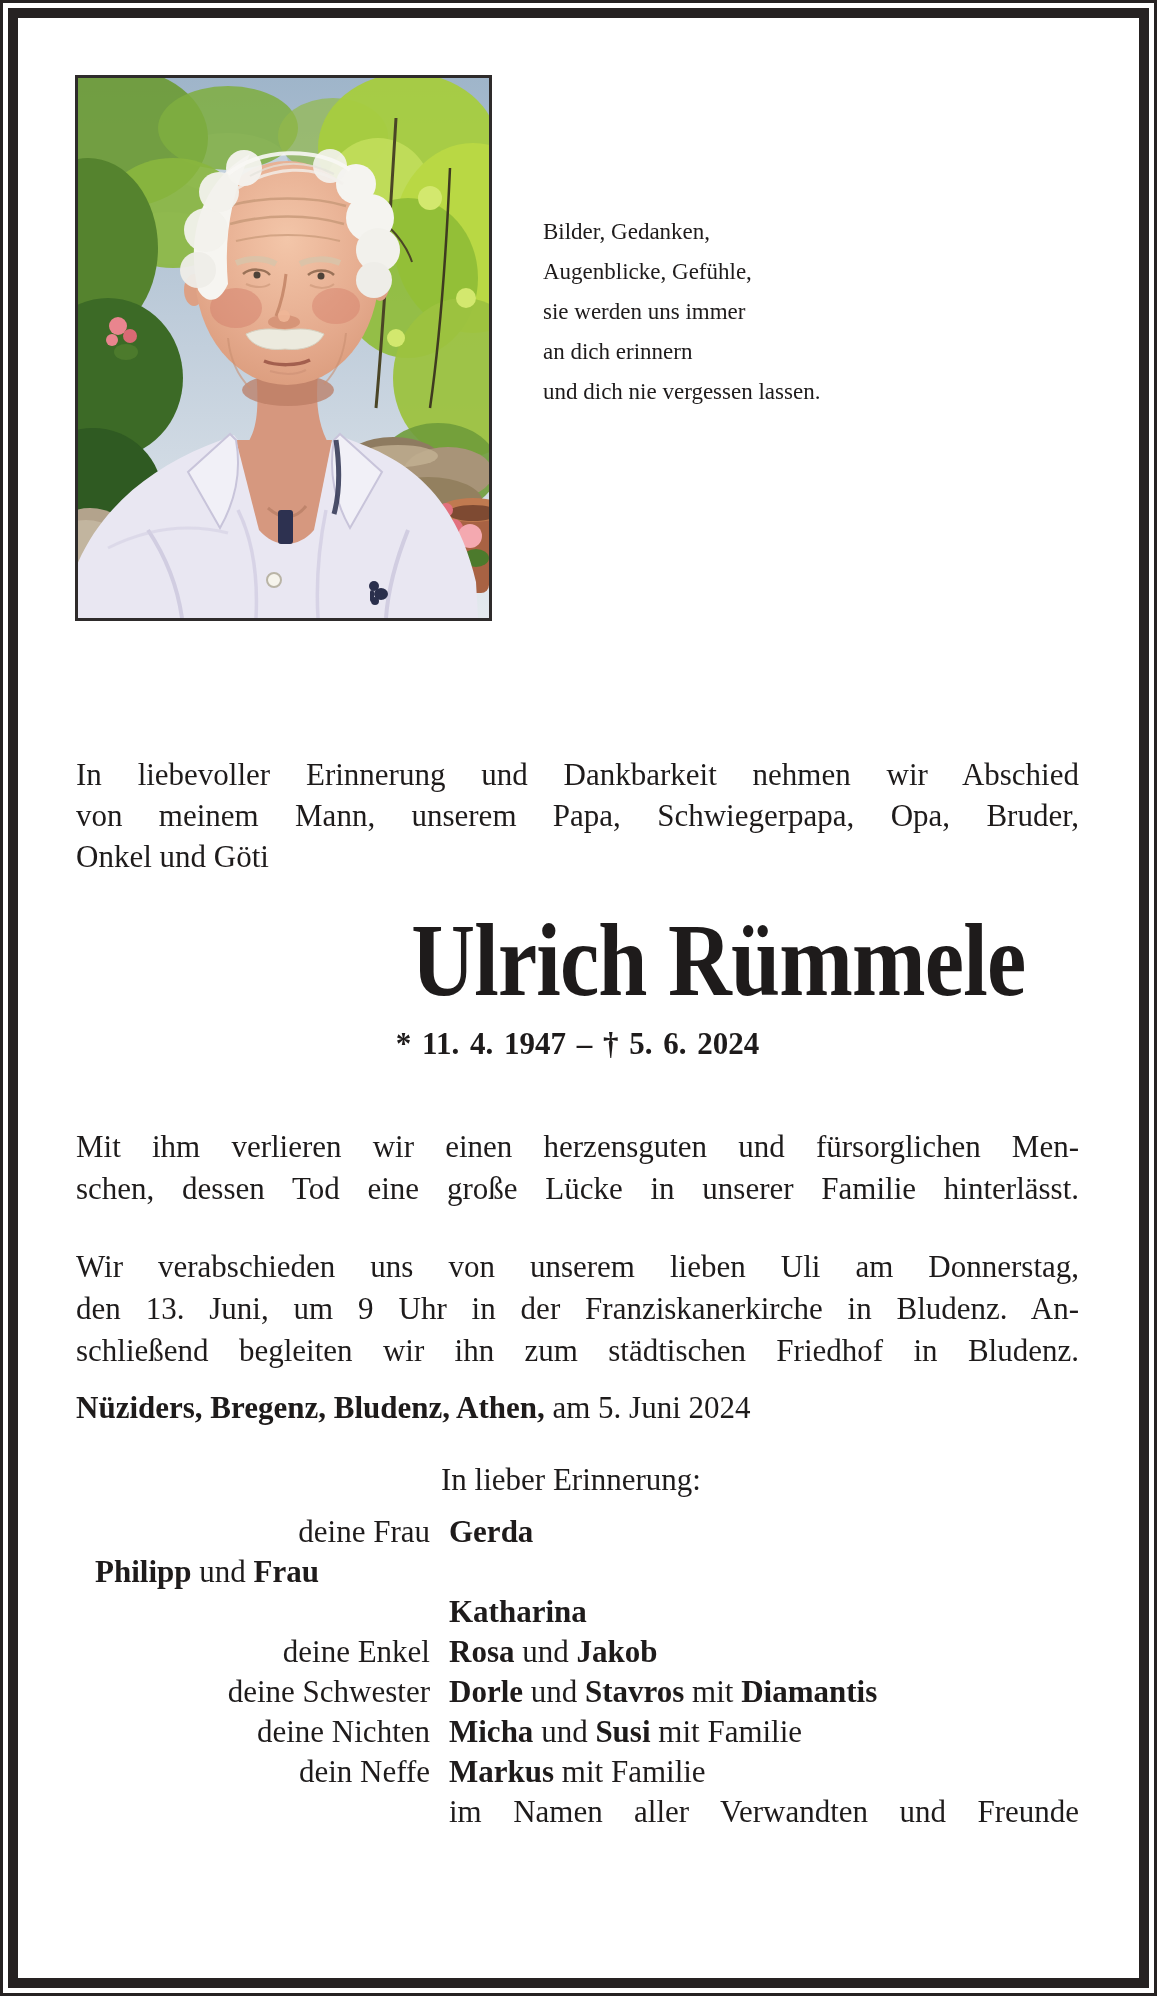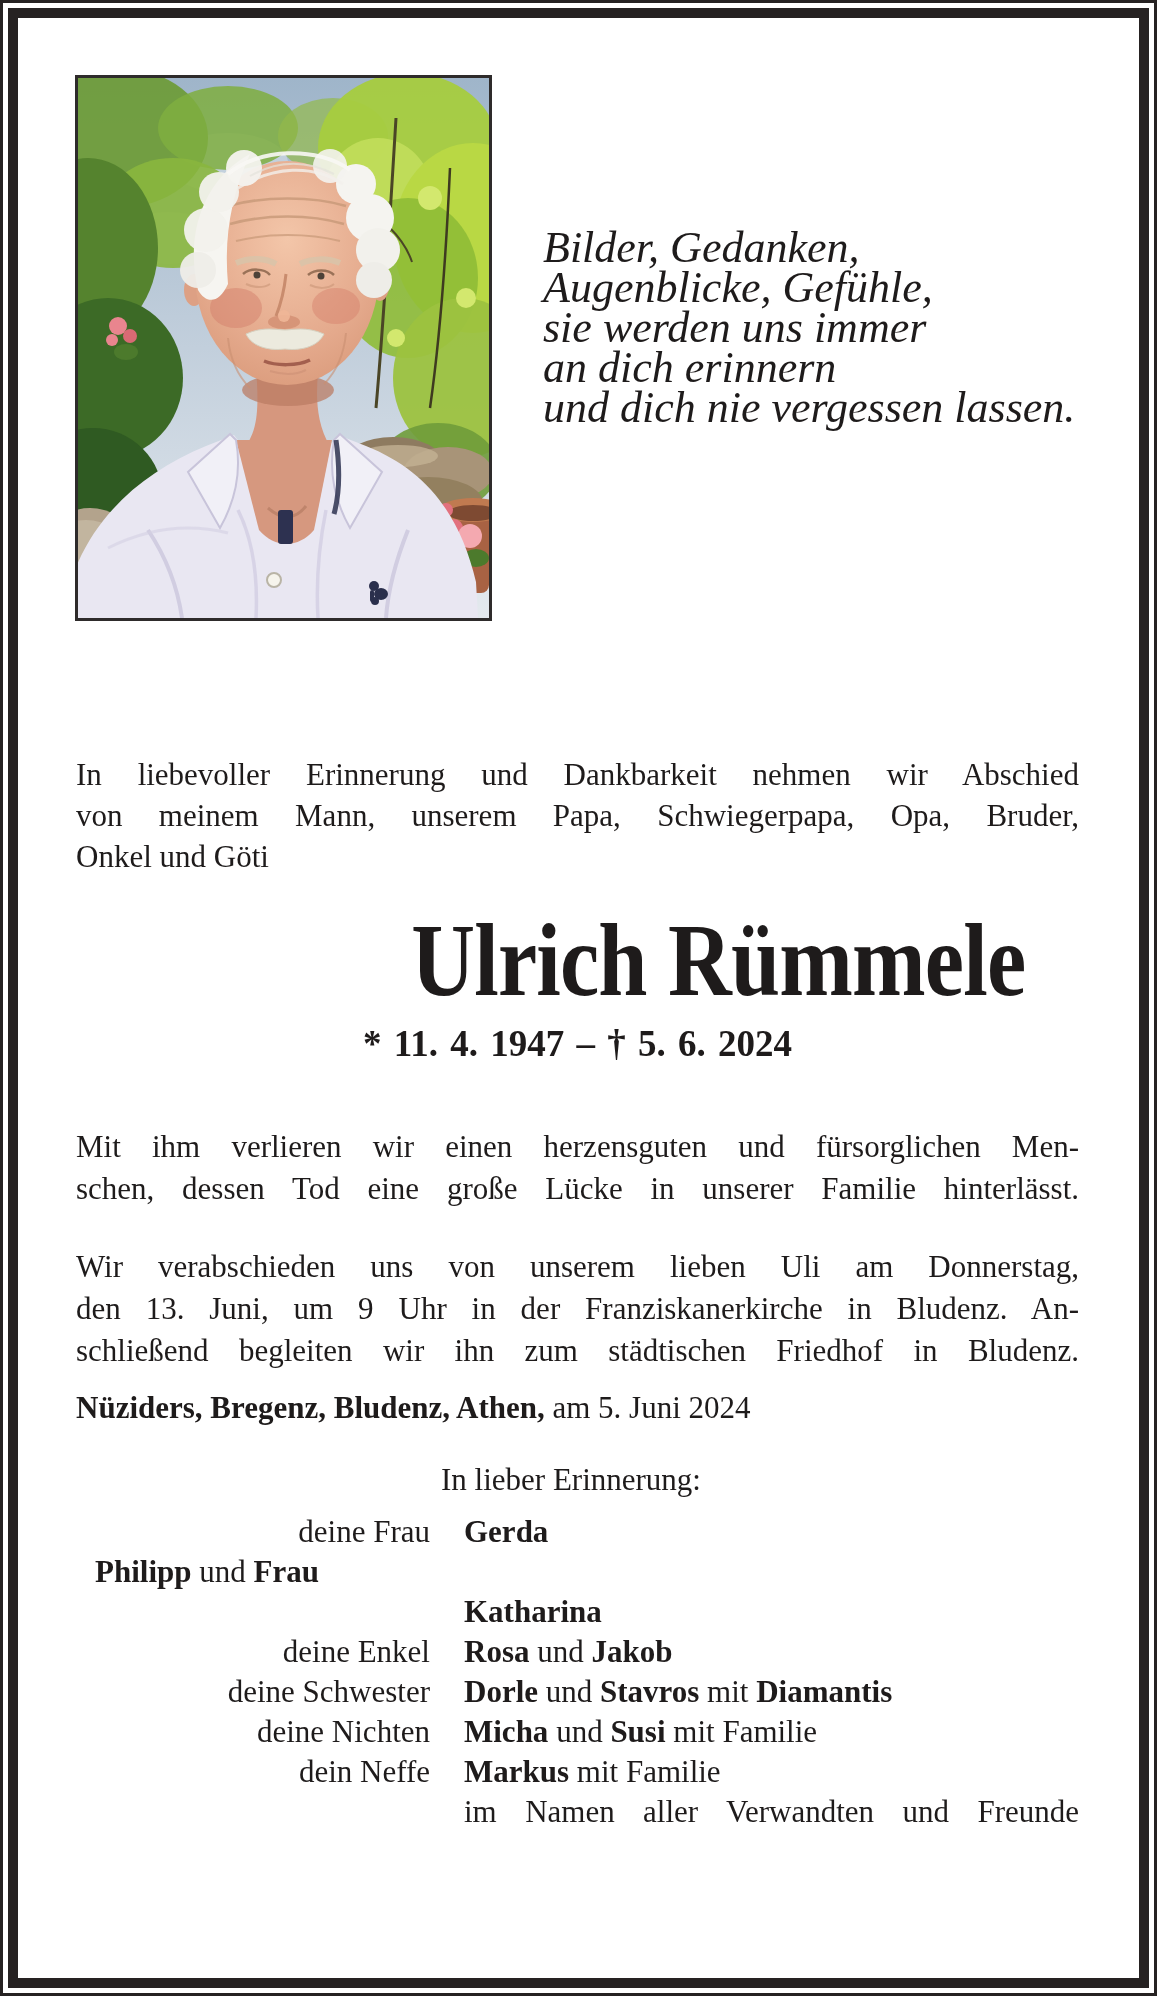--- a/index.html
+++ b/index.html
@@ -10,49 +10,49 @@
   .thin-border{position:absolute;inset:0;border:3px solid #262222;pointer-events:none;}
   .thick-frame{position:absolute;inset:8px;border:10px solid #262222;pointer-events:none;}
 
   .photo-frame{
     position:absolute;left:75px;top:75px;width:411px;height:540px;
     border:3px solid #2e2b2b;background:#9fb5ca;
   }
   .photo-frame svg{display:block;width:100%;height:100%;}
 
   .poem{
-    position:absolute;left:543px;top:228px;
-    font-style:italic;font-size:44px;line-height:40px;white-space:nowrap;
+    position:absolute;left:543px;top:212px;
+    font-size:23px;line-height:40px;white-space:nowrap;
   }
 
   .para{position:absolute;left:76px;width:1003px;font-size:31px;margin-top:32px;}
   .jline{text-align:justify;text-align-last:justify;}
   .jline.last{text-align-last:left;}
 
   .intro{top:722px;line-height:41px;}
   .tribute{top:1094px;line-height:42px;}
   .funeral{top:1214px;line-height:42px;}
 
   .name-wrap{position:absolute;left:76px;top:908px;width:1003px;text-align:right;line-height:1;}
   .deceased-name{
     display:inline-block;font-weight:bold;font-size:104px;line-height:1;
     transform:scaleX(0.85);transform-origin:50% 50%;letter-spacing:-1px;white-space:nowrap;
   }
   .dates{
     position:absolute;left:76px;top:1026px;width:1003px;text-align:center;
-    font-weight:bold;font-size:37px;line-height:36px;word-spacing:3px;
+    font-weight:bold;font-size:31px;line-height:36px;word-spacing:3px;
   }
 
   .dateline{position:absolute;left:76px;top:1388px;width:1003px;font-size:31px;line-height:40px;}
   .dateline .places{font-weight:bold;}
 
   .rem-heading{position:absolute;left:441px;top:1460px;font-size:31px;line-height:40px;}
 
   .fam-list{position:absolute;left:76px;top:1512px;width:1003px;font-size:31px;line-height:40px;}
-  .fam-row{display:flex;gap:15px;}
+  .fam-row{display:flex;}
   .fam-label{width:354px;text-align:right;flex:0 0 354px;}
   .fam-names{margin-left:19px;flex:1;}
   .fam-names b{font-weight:bold;}
   .fam-names.stretch{text-align:justify;text-align-last:justify;}
 </style>
 </head>
 <body>
 
 <div class="page">
   <div class="thin-border"></div>

